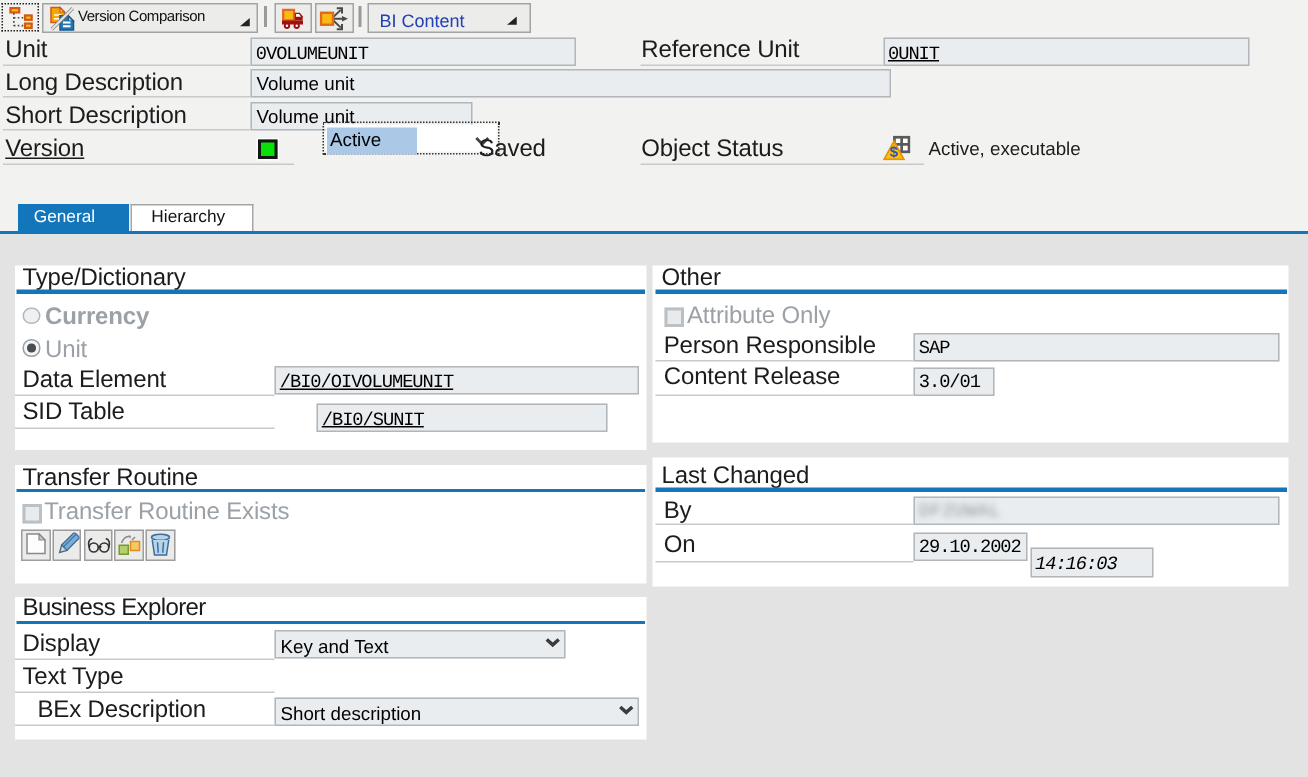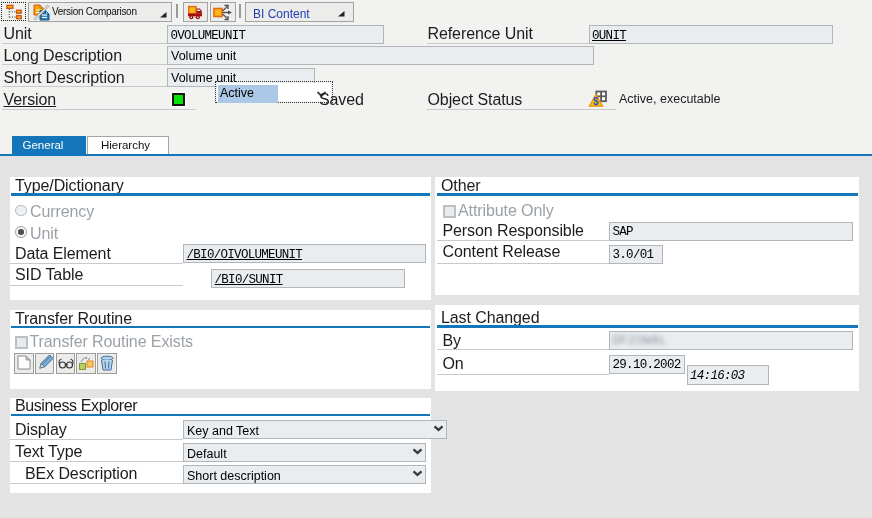--- a/index.html
+++ b/index.html
@@ -138,21 +138,21 @@
 <div style="position:absolute;left:11.5px;top:135.5px;width:74.5px;height:18.5px;background:#1376ba;color:#fff;font-size:11.5px;line-height:18px;padding-left:11px;box-sizing:border-box;">General</div>
 <div style="position:absolute;left:87px;top:135.5px;width:82px;height:18.5px;background:#fff;border:1px solid #a6a6a6;border-bottom:none;box-sizing:border-box;color:#111;font-size:11.5px;line-height:17px;text-align:center;padding-right:5px;">Hierarchy</div>
 <div class="bl" style="left:0;top:154px;width:872px;height:2.5px;"></div>
 
 <div style="position:absolute;left:0;top:156px;width:872px;height:362px;background:#e3e3e3;"></div>
 
 <div class="grp" style="left:10px;top:176.5px;width:421px;height:123.5px;"></div>
 <div class="lbl" style="left:15px;top:179px;">Type/Dictionary</div>
 <div class="bl" style="left:10.5px;top:193px;width:419.5px;height:2.5px;"></div>
 <div class="radio" style="left:15px;top:204.5px;width:11.5px;height:11.5px;border:1.5px solid #b2b8bc;background:#eef0f2;"></div>
-<div class="lbl dis" style="left:30px;top:205px;">Currency</div>
+<div class="lbl dis" style="left:30px;top:205px;font-weight:bold;">Currency</div>
 <div class="radio" style="left:15px;top:226px;width:11.5px;height:11.5px;border:1.5px solid #989ea2;background:#f4f6f8;"></div>
 <div style="position:absolute;left:18px;top:229px;width:5.5px;height:5.5px;border-radius:50%;background:#4a4e50;"></div>
 <div class="lbl dis" style="left:30px;top:226.5px;">Unit</div>
 <div class="lbl" style="left:15px;top:246.5px;">Data Element</div>
 <div class="fld" style="left:183px;top:244px;width:242.5px;"><span class="un">/BI0/OIVOLUMEUNIT</span></div>
 <div class="ul" style="left:10px;top:262.5px;width:173px;"></div>
 <div class="lbl" style="left:15px;top:267.5px;">SID Table</div>
 <div class="fld" style="left:183px;top:269px;width:194px;margin-left:28px;"><span class="un">/BI0/SUNIT</span></div>
 <div class="ul" style="left:10px;top:284.5px;width:173px;"></div>
 
@@ -227,30 +227,26 @@
 <div class="ul" style="left:436.5px;top:348.5px;width:172.5px;"></div>
 <div class="lbl" style="left:442.5px;top:357px;">On</div>
 <div class="fld" style="left:609px;top:354.5px;width:75.5px;height:19.5px;">29.10.2002</div>
 <div class="fld" style="left:686.5px;top:365px;width:82px;height:19.5px;font-style:italic;">14:16:03</div>
 <div class="ul" style="left:436.5px;top:373.5px;width:172.5px;"></div>
 
 <div class="grp" style="left:10px;top:397.5px;width:421px;height:95.5px;"></div>
 <div class="lbl" style="left:15px;top:399px;letter-spacing:-0.4px;">Business Explorer</div>
 <div class="bl" style="left:10.5px;top:413.5px;width:419.5px;height:2.5px;"></div>
 <div class="lbl" style="left:15px;top:423px;">Display</div>
-<div class="fld sans" style="left:183px;top:420px;width:264px;height:18.5px;padding-top:2.5px;">Key and Text
+<div class="fld sans" style="left:183px;top:420px;width:194px;height:18.5px;padding-top:2.5px;">Key and Text
   <svg class="ddv" width="11" height="8">
         <path d="M1.5 1.3 L5.5 4.9 L9.5 1.3" stroke="#3c3c3c" stroke-width="2.3" fill="none"></path>
       </svg></div>
 <div class="ul" style="left:10px;top:438.5px;width:173px;"></div>
 <div class="lbl" style="left:15px;top:445px;">Text Type</div>
-<div class="fld sans" style="left:183px;top:443px;width:242.5px;height:18.5px;padding-top:2.5px;">Default
-  <svg class="ddv" width="11" height="8">
-        <path d="M1.5 1.3 L5.5 4.9 L9.5 1.3" stroke="#3c3c3c" stroke-width="2.3" fill="none"></path>
-      </svg></div>
 <div class="ul" style="left:10px;top:460.5px;width:173px;"></div>
 <div class="lbl" style="left:25px;top:467px;">BEx Description</div>
 <div class="fld sans" style="left:183px;top:465px;width:242.5px;height:18.5px;padding-top:2.5px;">Short description
   <svg class="ddv" width="11" height="8">
         <path d="M1.5 1.3 L5.5 4.9 L9.5 1.3" stroke="#3c3c3c" stroke-width="2.3" fill="none"></path>
       </svg></div>
 <div class="ul" style="left:10px;top:483px;width:173px;"></div>
 
 </div>
 

